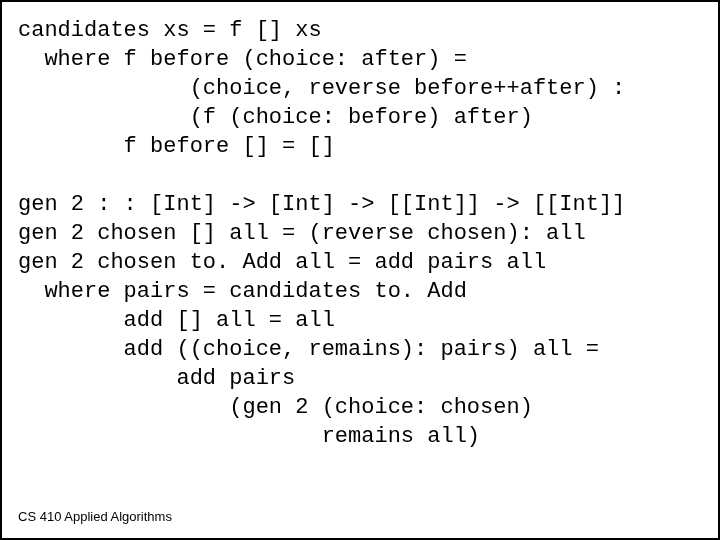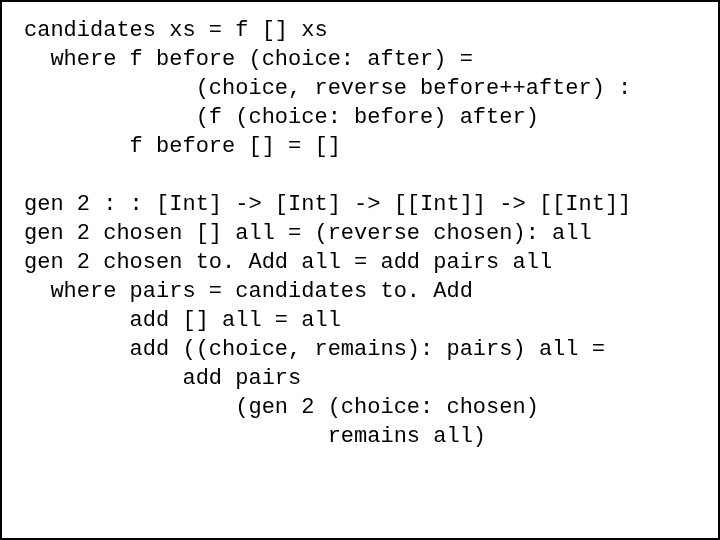--- a/index.html
+++ b/index.html
@@ -17,21 +17,20 @@
     height: 540px;
     border: 2px solid #000;
     padding: 14px 16px 10px 16px;
     position: relative;
   }
   .code {
     font-size: 22px;
     line-height: 1.32;
     white-space: pre;
     letter-spacing: 0px;
-    margin-left: 6px;
   }
   .footer {
     position: absolute;
     left: 16px;
     bottom: 14px;
     font-family: Arial, Helvetica, sans-serif;
     font-size: 13px;
     color: #000;
   }
 </style>
@@ -48,13 +47,14 @@
 <span>gen 2 : : [Int] -&gt; [Int] -&gt; [[Int]] -&gt; [[Int]]</span>
 <span>gen 2 chosen [] all = (reverse chosen): all</span>
 <span>gen 2 chosen to. Add all = add pairs all</span>
 <span>  where pairs = candidates to. Add</span>
 <span>        add [] all = all</span>
 <span>        add ((choice, remains): pairs) all =</span>
 <span>            add pairs</span>
 <span>                (gen 2 (choice: chosen)</span>
 <span>                       remains all)</span></div>
 
+  <div class="footer">CS 410  Applied Algorithms</div>
 </div>
 
 </body></html>

